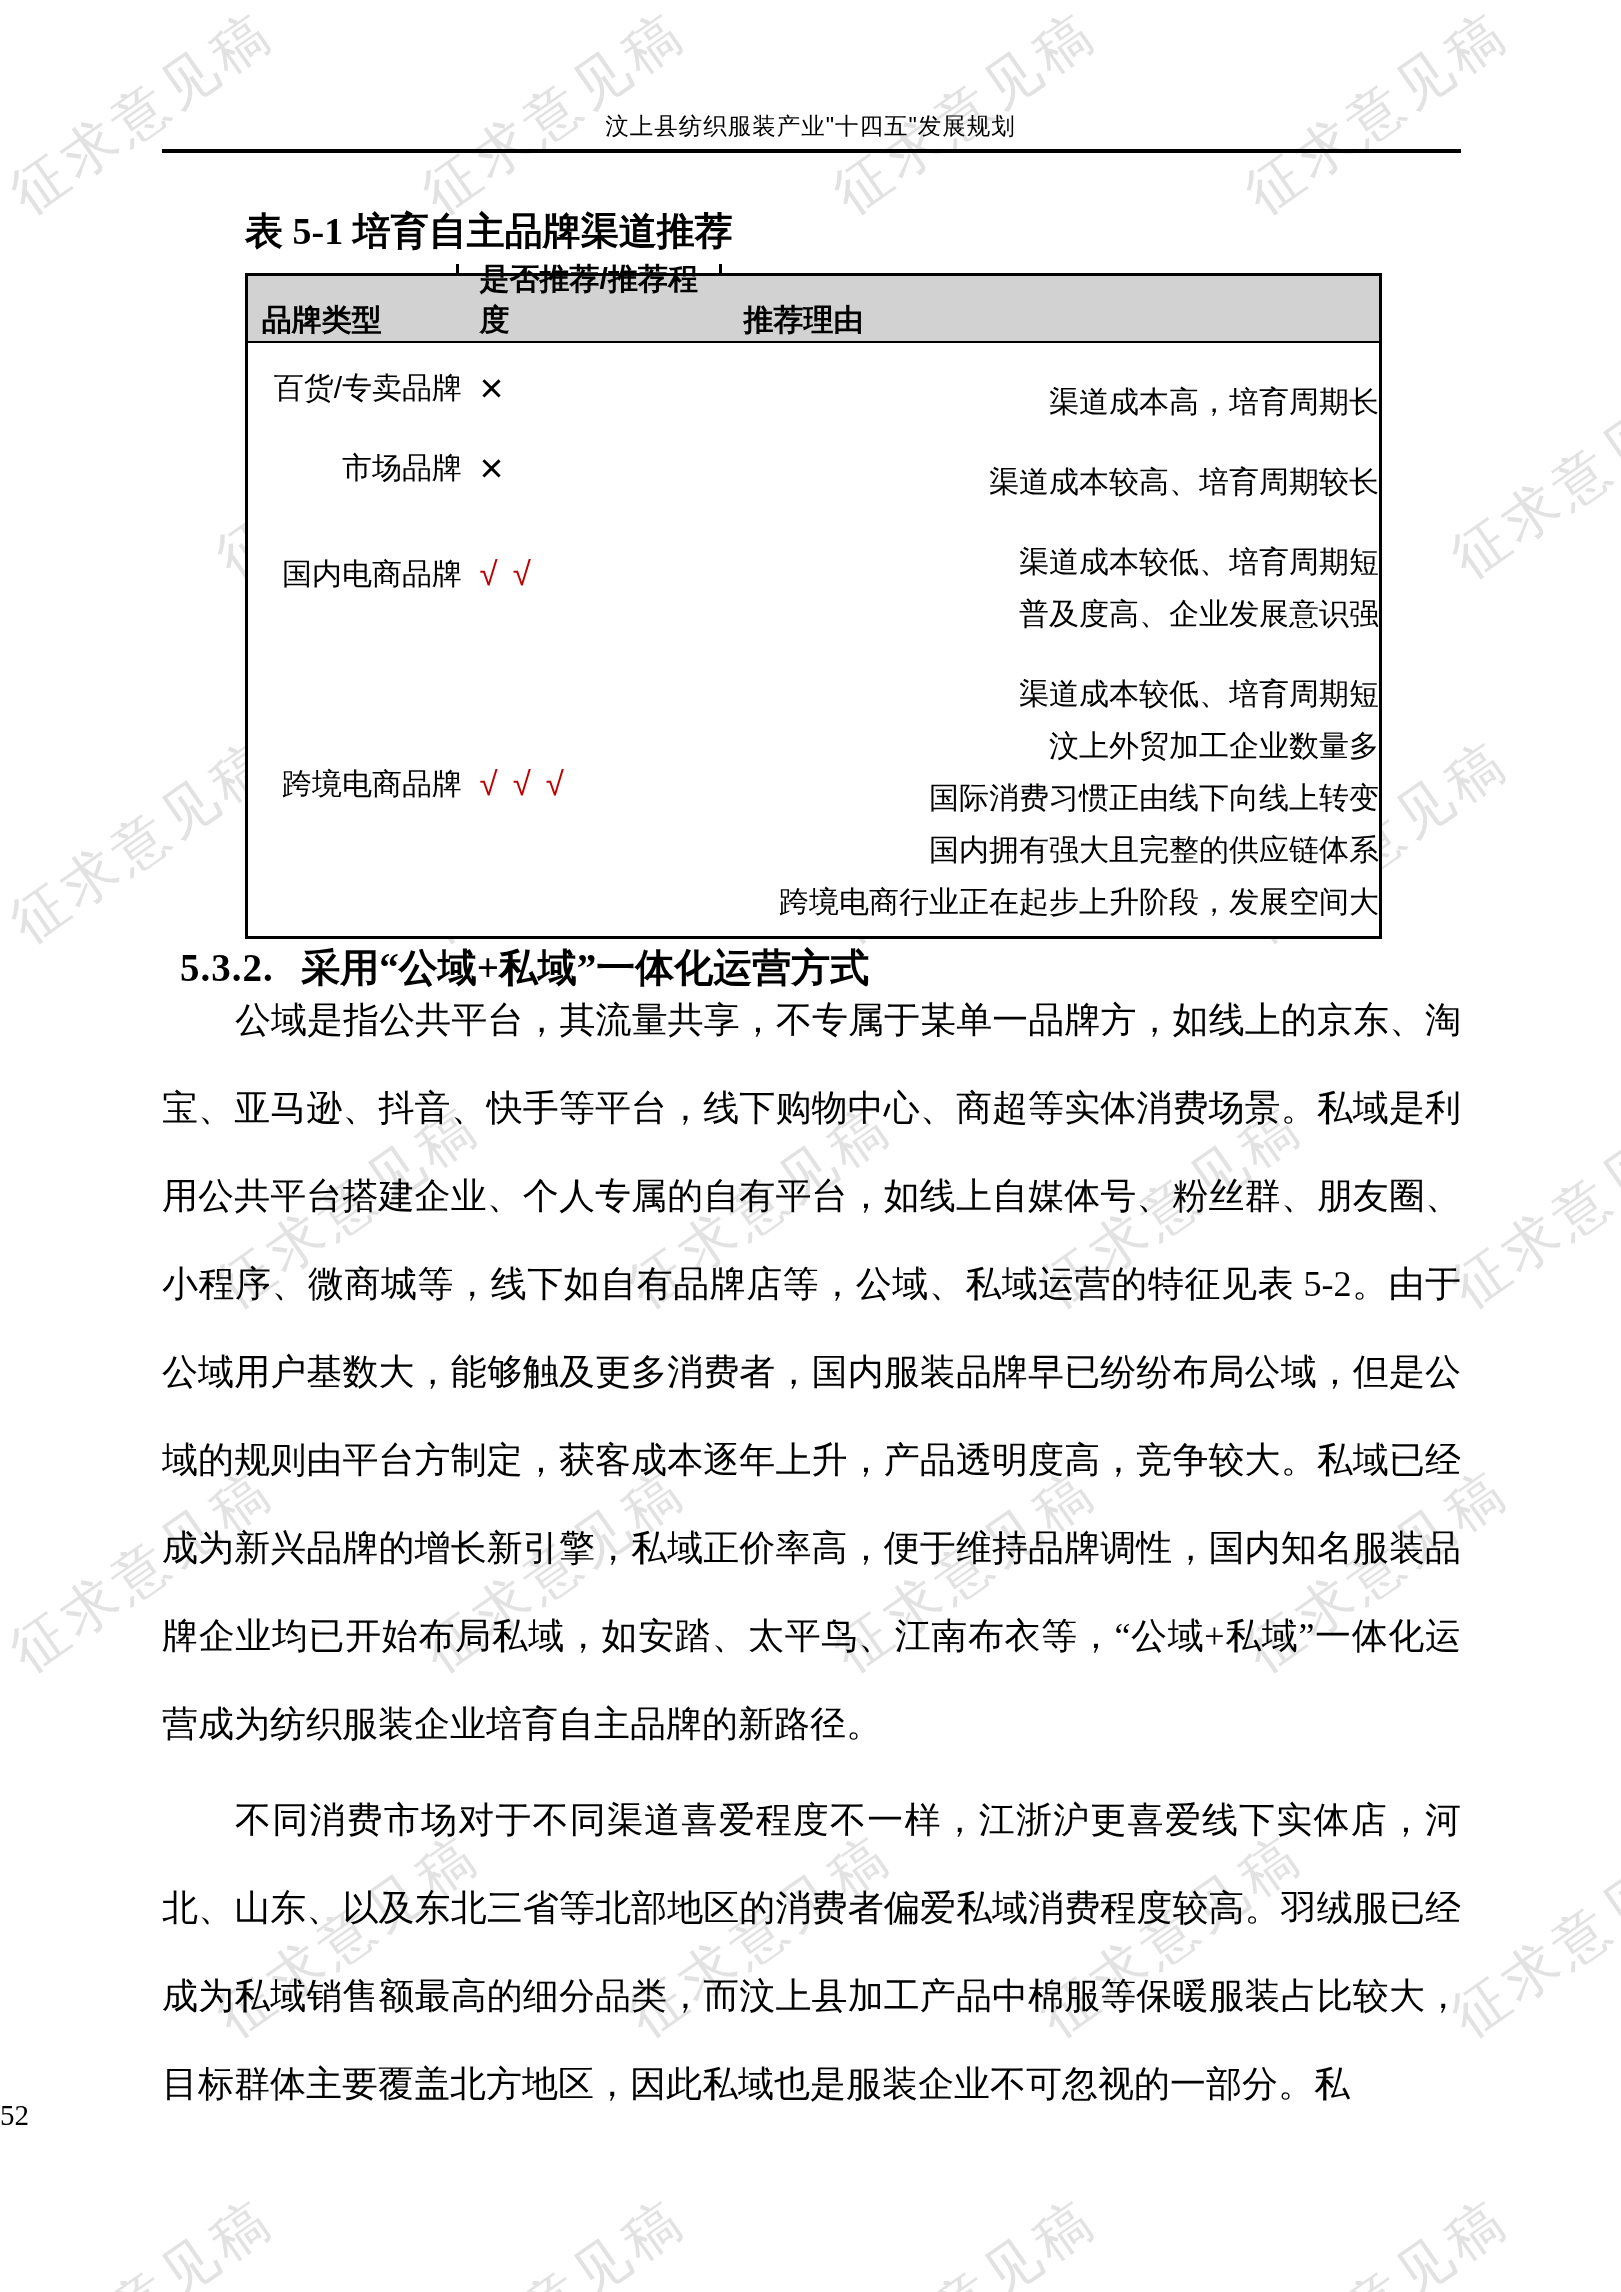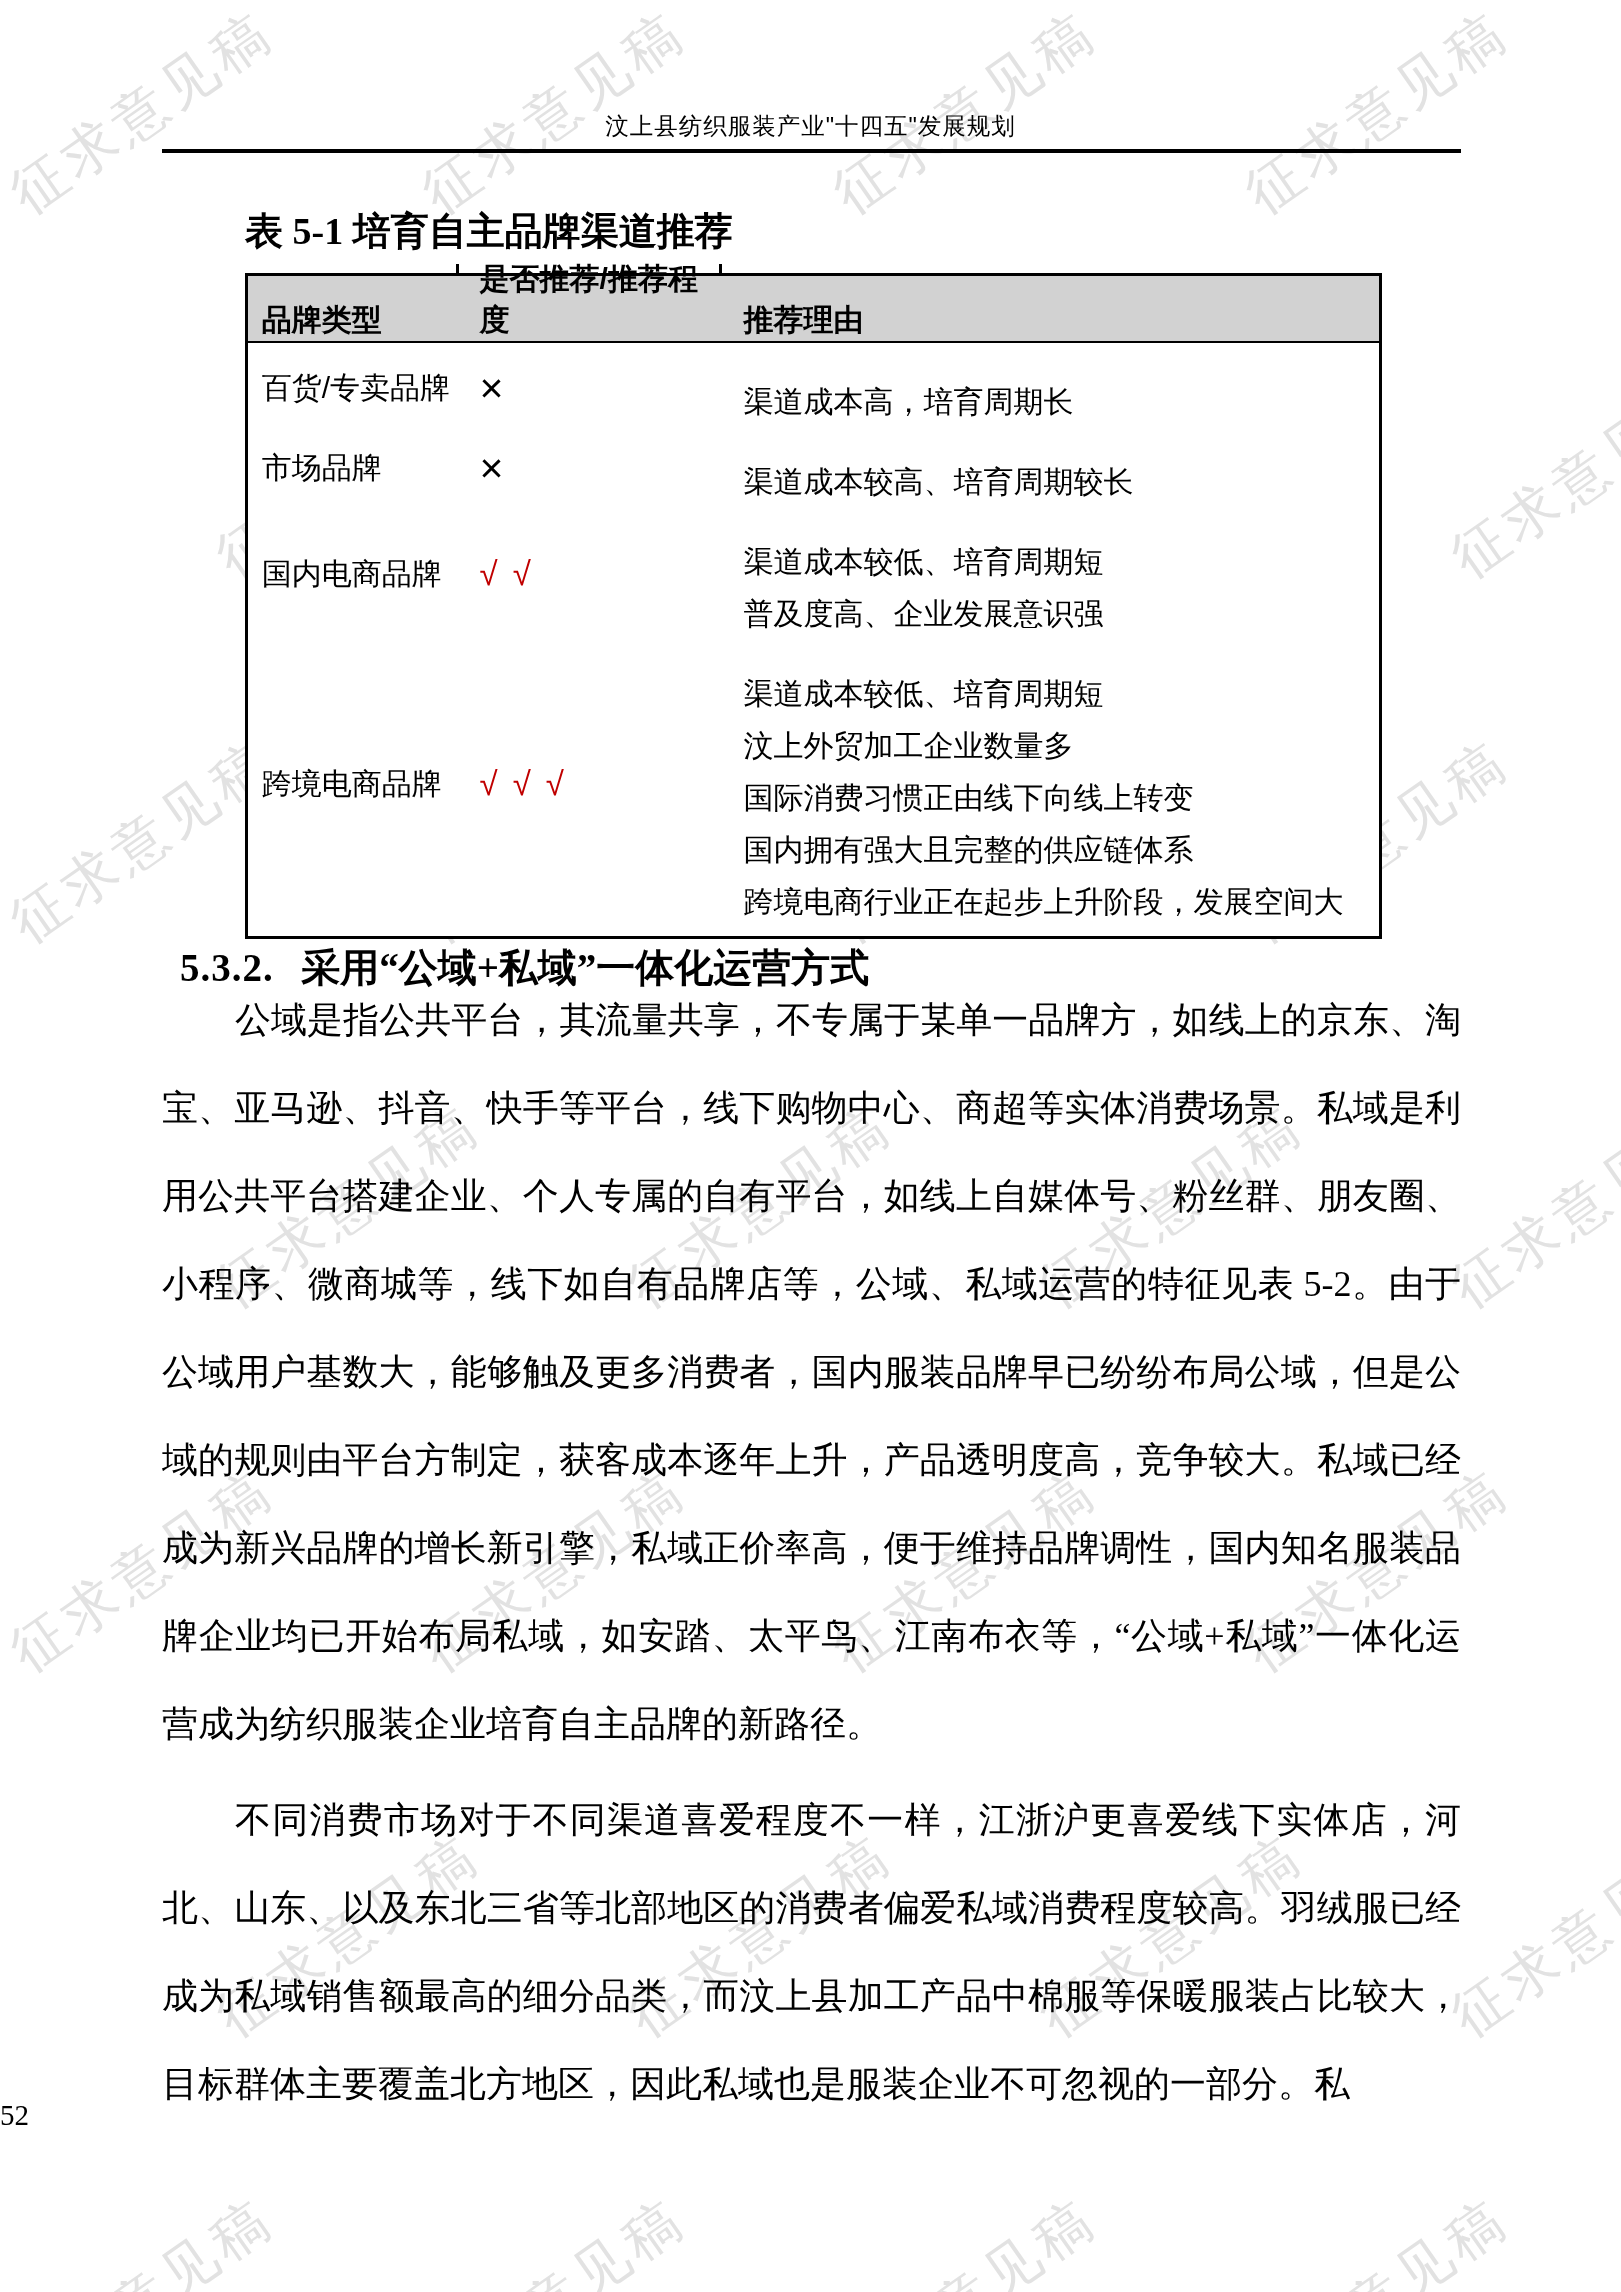--- a/index.html
+++ b/index.html
@@ -36,21 +36,21 @@
   .tick-2 { left:471px; }
   .t-header {
     display:flex; align-items:flex-end; height:65px;
     background:#d2d2d2; border-bottom:2.9px solid #000; font-weight:bold;
   }
   .col-brand  { width:214px; padding-left:13.7px; box-sizing:border-box; flex-shrink:0; }
   .col-mark   { width:264px; padding-left:17.6px; box-sizing:border-box; flex-shrink:0; }
   .col-reason { flex:1; padding-left:17.6px; box-sizing:border-box;margin-top:28px; }
   .t-body { padding:4.9px 0 7.8px; }
   .t-row { display:flex; align-items:center; }
-  .t-row .col-brand, .reason-line { line-height:52px; }
+  .t-row .col-brand, .reason-line { line-height:52px;text-align:right; }
   .mark-x    { font-size:41px; line-height:52px; }
   .mark-check{ color:#c00000; font-size:33px; letter-spacing:2.9px; line-height:52px; }
   
   .section-heading { position:absolute; top:923px; left:162px; margin:18px; font-size:39px; font-weight:bold; }
   .sec-num { margin-right:27.4px; letter-spacing:1px; }
   
   .para {
     position:absolute; left:162px; width:1299px;
     font-size:36px; line-height:88px; text-align:justify; text-indent:73px;
   }

